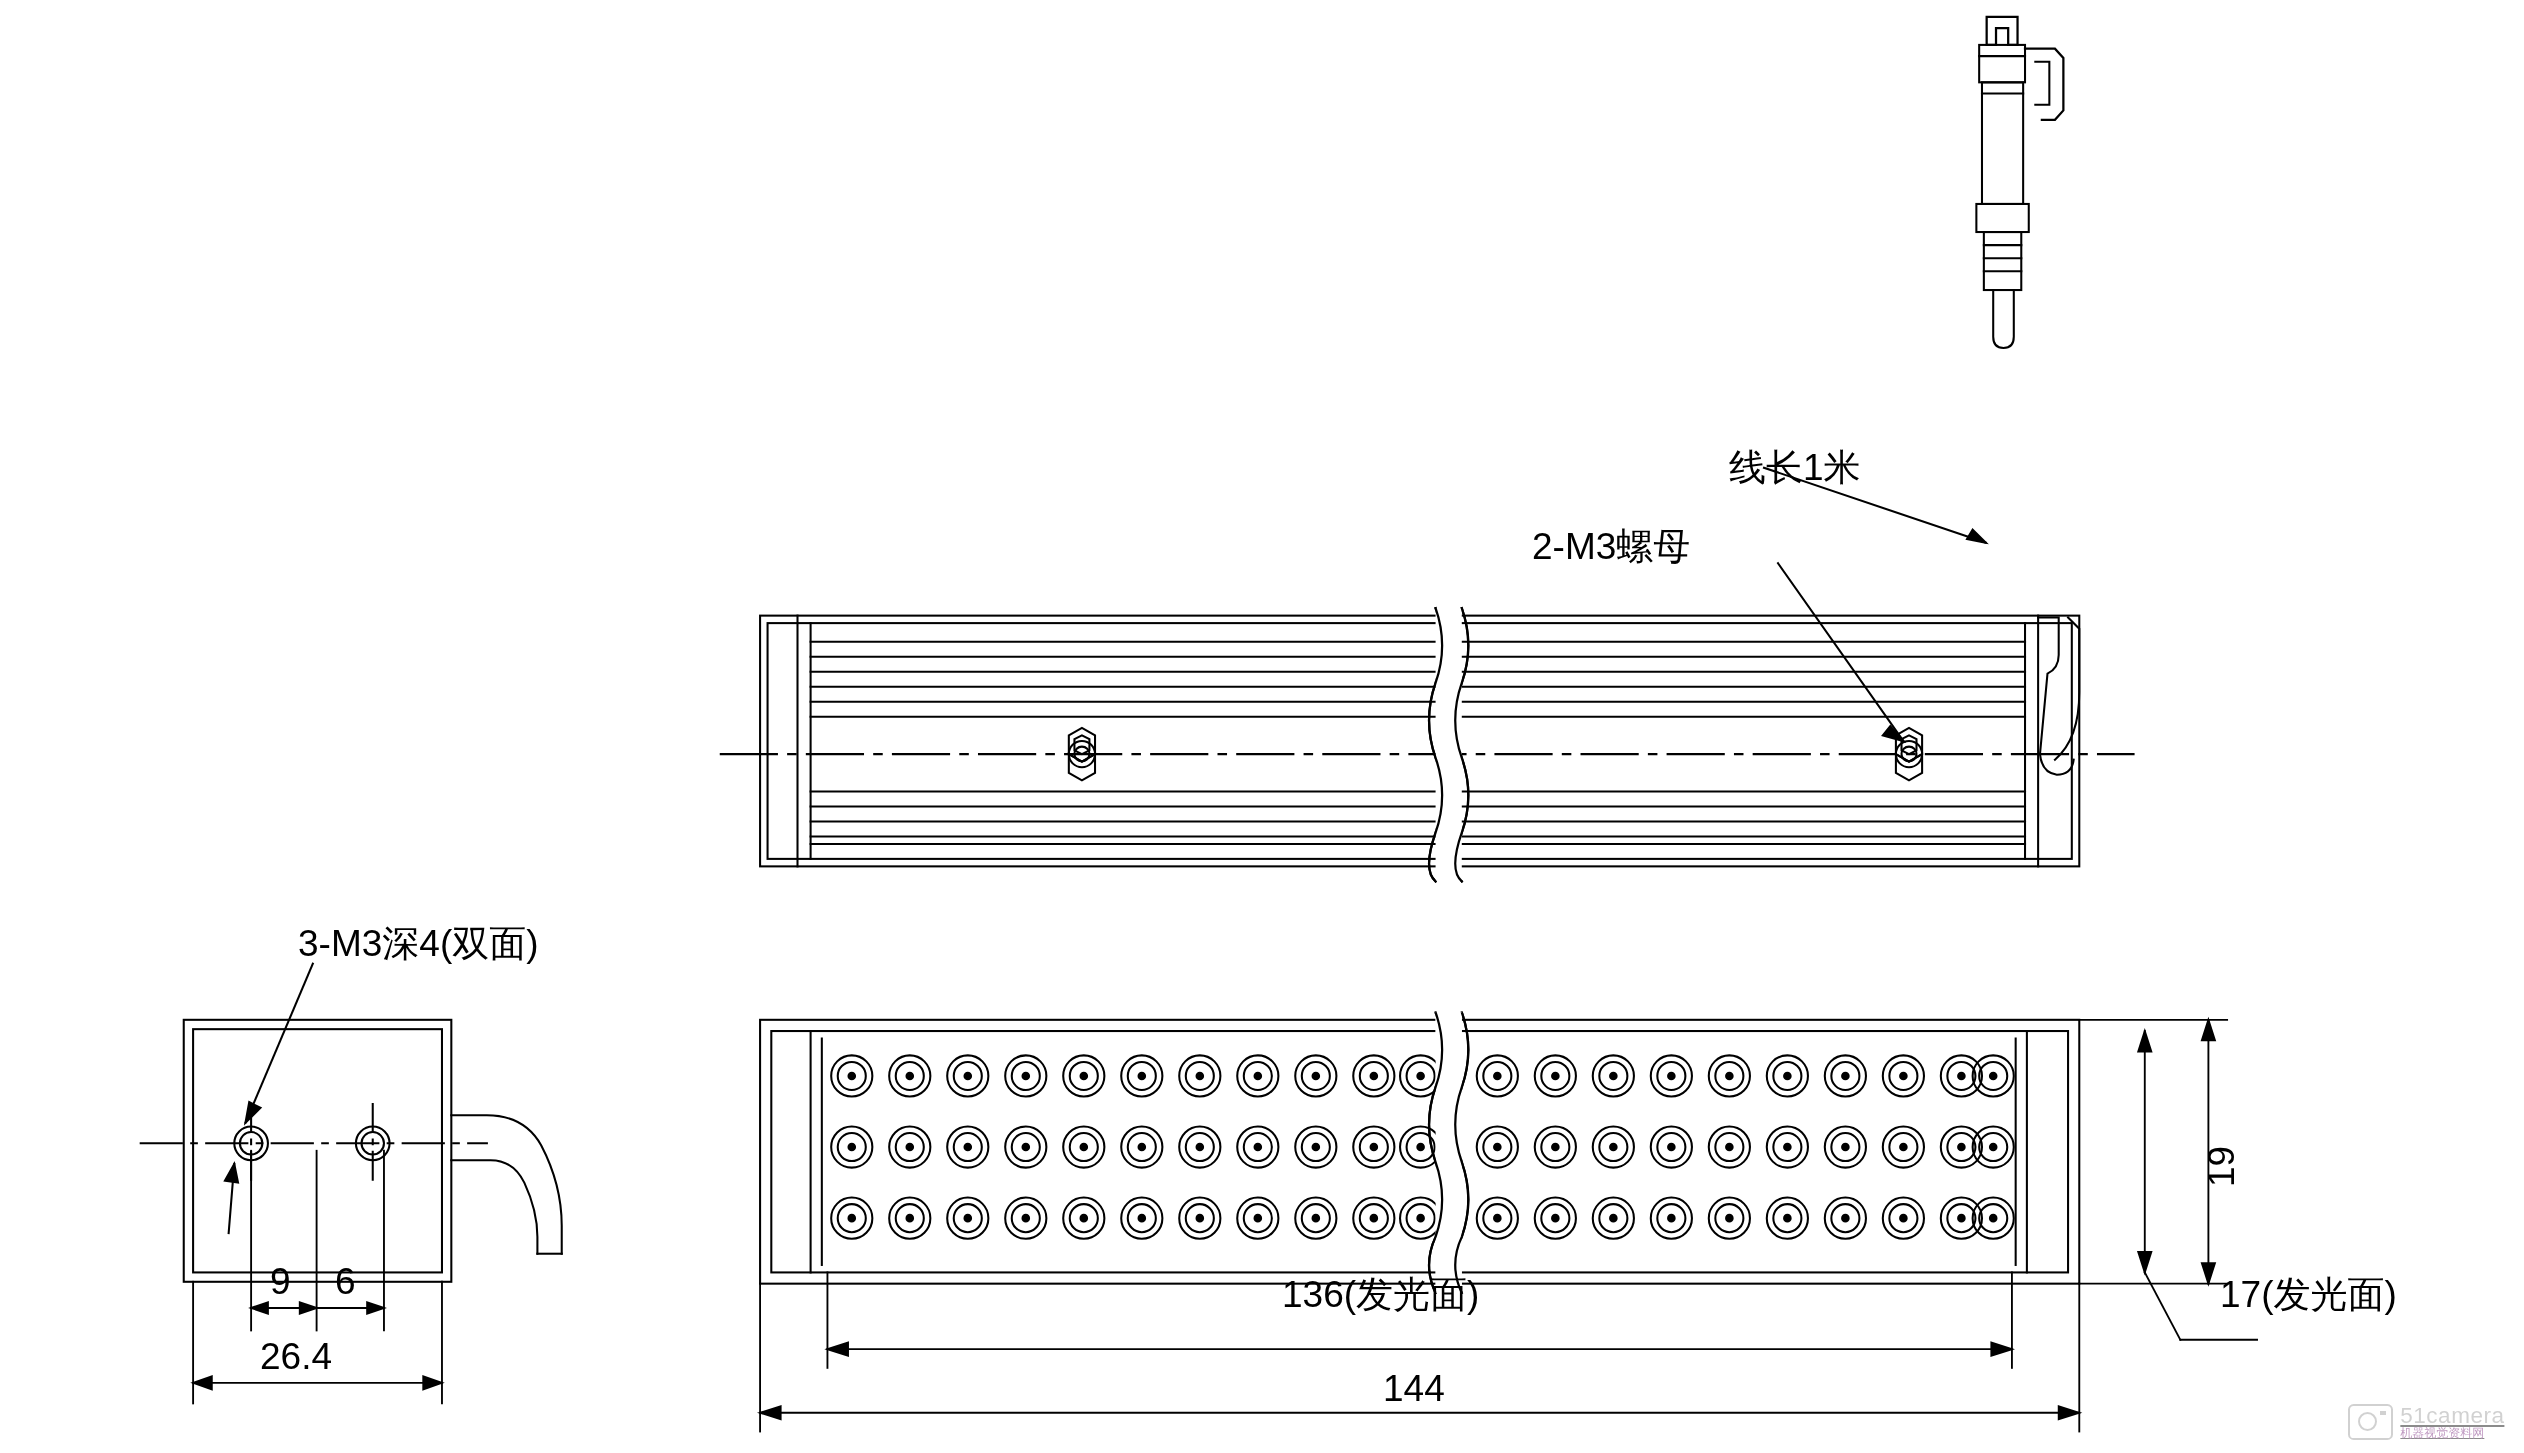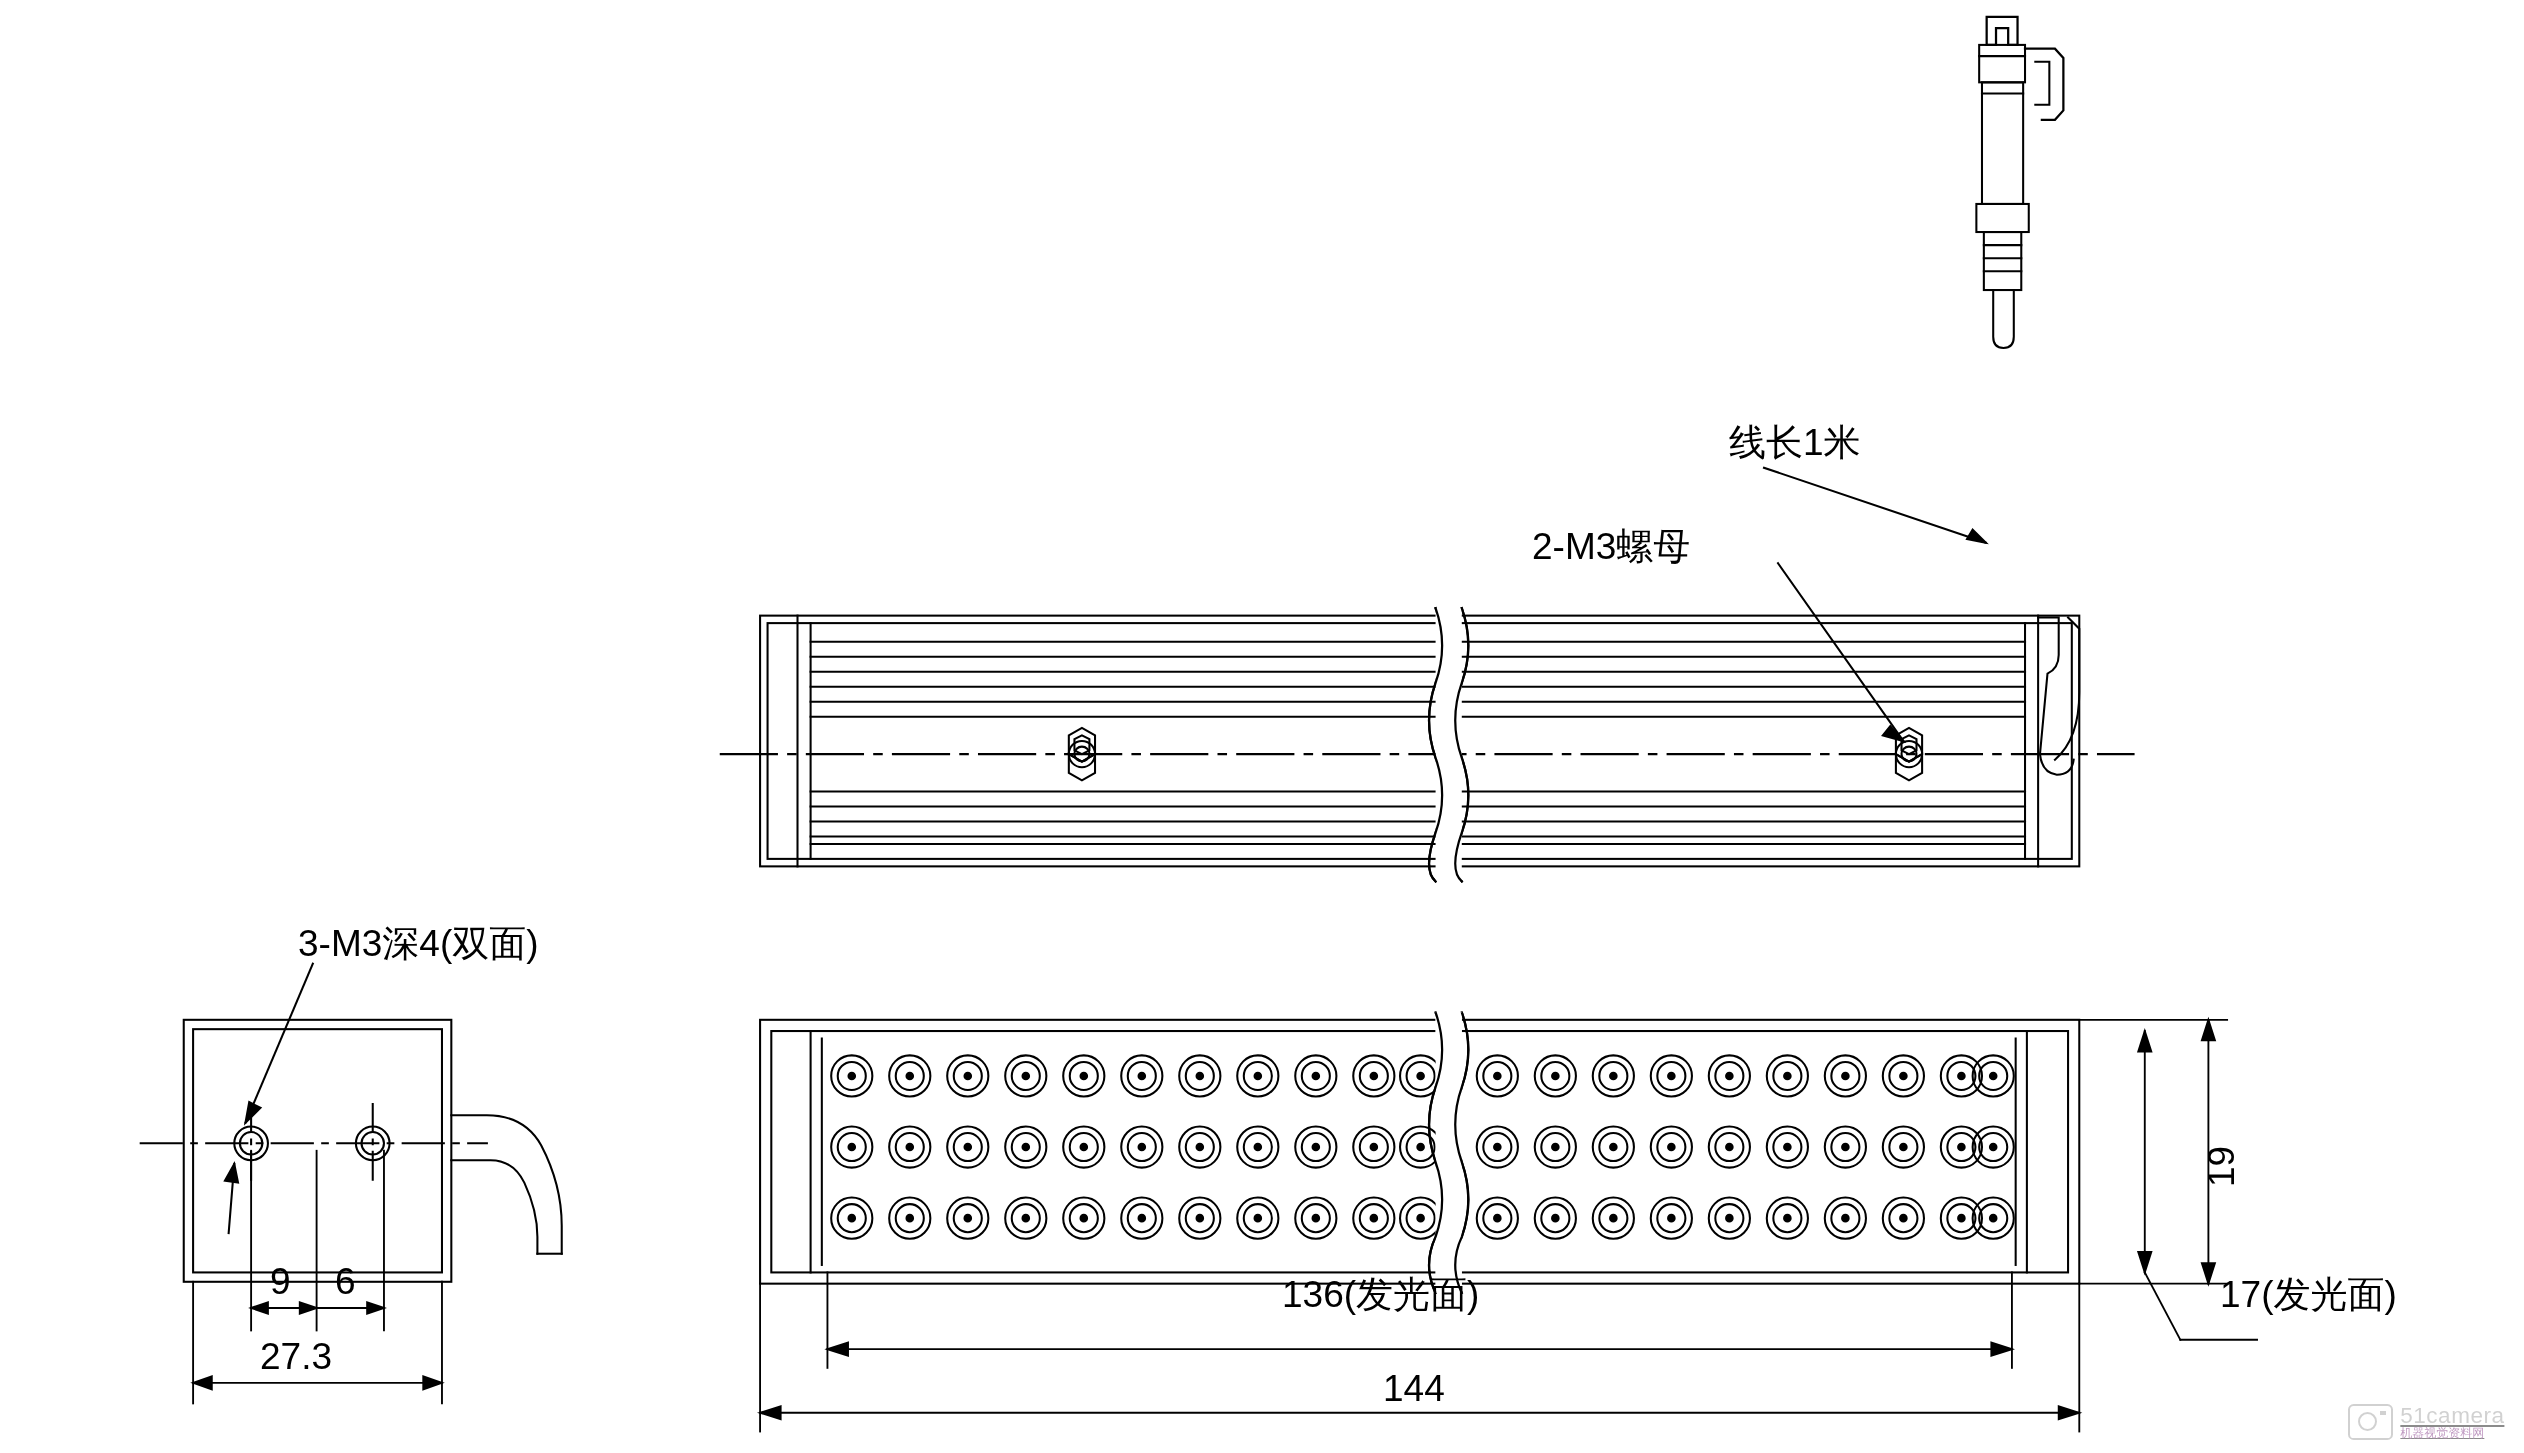--- a/index.html
+++ b/index.html
@@ -399,39 +399,39 @@
           <circle cx="2130" cy="1302" r="15"></circle>
           <circle cx="2130" cy="1302" r="3.5" fill="#000"></circle>
       </g>
 
       <rect x="1534" y="1082" width="28" height="300" fill="#fff" stroke="none"></rect>
       <path d="M1534 1082 q14 40 0 80 q-14 40 0 80 q14 40 0 80 q-14 30 0 60" stroke="#000" fill="none" stroke-width="2.4"></path>
       <path d="M1562 1082 q14 40 0 80 q-14 40 0 80 q14 40 0 80 q-14 30 0 60" stroke="#000" fill="none" stroke-width="2.4"></path>
     </g>
   </svg>
 
-  <div class="lbl big" style="left:1729px; top:418px;">线长1米</div>
+  <div class="lbl big" style="left:1729px; top:443px;">线长1米</div>
 
   <div class="lbl big" style="left:1532px; top:522px;">2-M3螺母</div>
 
   <div class="lbl big" style="left:298px; top:919px;">3-M3深4(双面)</div>
 
   <div class="lbl dim" style="left:1282px; top:1270px;">136(发光面)</div>
 
   <div class="lbl dim" style="left:1383px; top:1368px;">144</div>
 
   <div class="lbl dim vert" style="left:2201px; top:1187px;">19</div>
 
   <div class="lbl dim" style="left:2220px; top:1270px;">17(发光面)</div>
 
   <div class="lbl dim" style="left:270px; top:1261px;">9</div>
 
   <div class="lbl dim" style="left:335px; top:1261px;">6</div>
 
-  <div class="lbl dim" style="left:260px; top:1336px;">27.3</div>
+  <div class="lbl dim" style="left:260px; top:1336px;">26.4</div>
 
   <div class="wm">
     <div class="cam"></div>
     <div class="txt">
       <div class="t1">51camera</div>
       <div class="t2">机器视觉资料网</div>
     </div>
   </div>
 
 </div>

